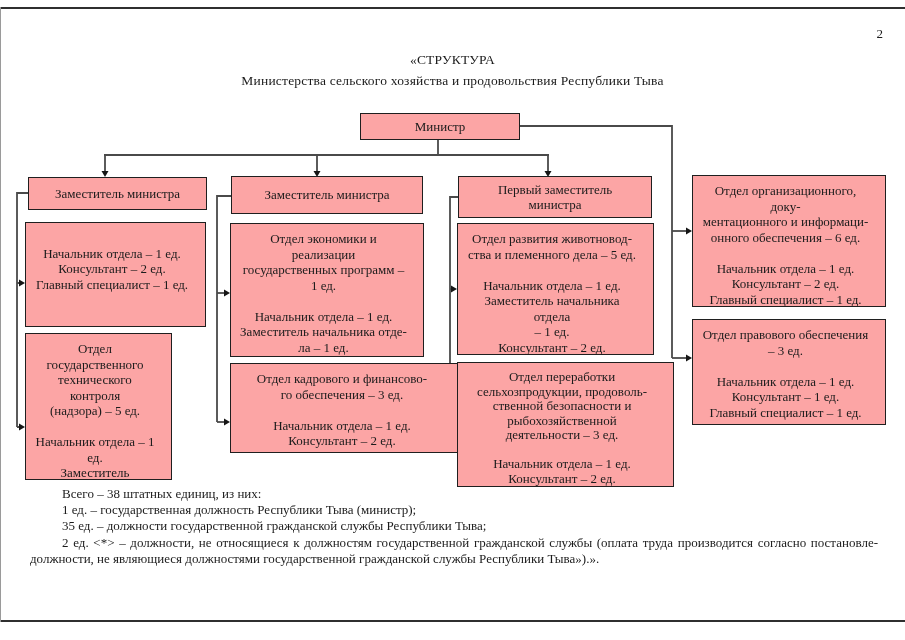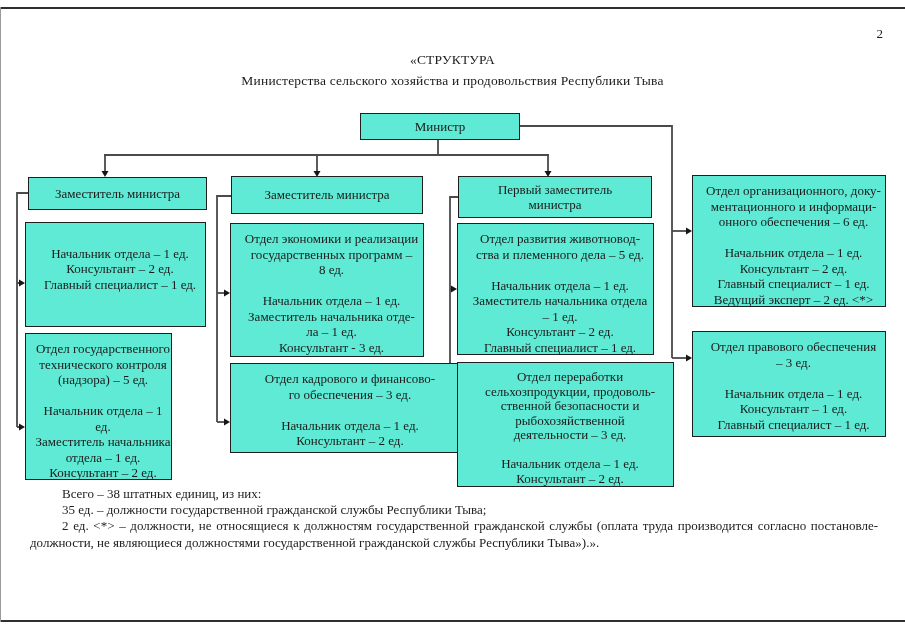--- a/index.html
+++ b/index.html
@@ -14,25 +14,25 @@
   #frame-left{left:0;top:7px;width:1px;height:615px;background:#9a9a9a;}
 
   #page-number{position:absolute;top:26px;right:22px;font-size:13px;}
   .doc-title{position:absolute;left:0;width:905px;text-align:center;font-size:13.5px;letter-spacing:.2px;}
   #doc-title-1{top:52px;}
   #doc-title-2{top:73px;}
 
   svg.connectors{position:absolute;left:0;top:0;}
 
   .box{
-    position:absolute;background:#5eead4;border:1.5px solid #1f1f1f;
+    position:absolute;background:#fca5a5;border:1.5px solid #1f1f1f;
     box-sizing:border-box;font-size:13px;line-height:15.5px;overflow:hidden;font-family:Liberation Serif, serif;
   }
   .center-flex{display:flex;align-items:center;justify-content:center;text-align:center;white-space:pre-line;}
-  .dept{padding:7px 0 0 9px;}
+  .dept{padding:7px 16px 0 9px;}
   .dept-title{text-align:center;white-space:pre-line;}
   .dept-staff{margin-top:15.5px;text-align:center;white-space:pre-line;}
   .tight{line-height:14.5px;}
   .tight .dept-staff{margin-top:14.5px;}
 
   #notes{position:absolute;left:30px;top:486px;width:848px;font-size:13px;}
   .note-line{height:16.2px;white-space:nowrap;overflow:visible;}
   .note-indent{padding-left:32px;}
   .note-justify{white-space:normal;text-align:justify;text-align-last:justify;}
 </style>
@@ -110,21 +110,21 @@
     <div class="dept-staff">Начальник отдела – 1 ед.
 Заместитель начальника
 отдела – 1 ед.
 Консультант – 2 ед.
 Главный специалист – 1 ед.</div>
   </div>
 
   <div class="box dept" style="left:230px;top:223px;width:194px;height:134px;">
     <div class="dept-title">Отдел экономики и реализации
 государственных программ –
-8 ед.</div>
+1 ед.</div>
     <div class="dept-staff">Начальник отдела – 1 ед.
 Заместитель начальника отде-
 ла – 1 ед.
 Консультант - 3 ед.</div>
   </div>
   <div class="box dept" style="left:230px;top:363px;width:231px;height:90px;">
     <div class="dept-title">Отдел кадрового и финансово-
 го обеспечения – 3 ед.</div>
     <div class="dept-staff">Начальник отдела – 1 ед.
 Консультант – 2 ед.</div>
@@ -151,28 +151,29 @@
 
   <div class="box dept" style="left:692px;top:175px;width:194px;height:132px;">
     <div class="dept-title">Отдел организационного, доку-
 ментационного и информаци-
 онного обеспечения – 6 ед.</div>
     <div class="dept-staff">Начальник отдела – 1 ед.
 Консультант – 2 ед.
 Главный специалист – 1 ед.
 Ведущий эксперт – 2 ед. &lt;*&gt;</div>
   </div>
-  <div class="box dept" style="left:692px;top:319px;width:194px;height:106px;margin-top:12px;">
+  <div class="box dept" style="left:692px;top:319px;width:194px;height:106px;">
     <div class="dept-title">Отдел правового обеспечения
 – 3 ед.</div>
     <div class="dept-staff">Начальник отдела – 1 ед.
 Консультант – 1 ед.
 Главный специалист – 1 ед.</div>
   </div>
 
   <div id="notes">
     <div class="note-line note-indent">Всего – 38 штатных единиц, из них:</div>
+    <div class="note-line note-indent">1 ед. – государственная должность Республики Тыва (министр);</div>
     <div class="note-line note-indent">35 ед. – должности государственной гражданской службы Республики Тыва;</div>
     <div class="note-line note-indent note-justify">2 ед. &lt;*&gt; – должности, не относящиеся к должностям государственной гражданской службы (оплата труда производится согласно постановле-</div>
     <div class="note-line">должности, не являющиеся должностями государственной гражданской службы Республики Тыва»).».</div>
   </div>
 
 </div>
 
 </body></html>

